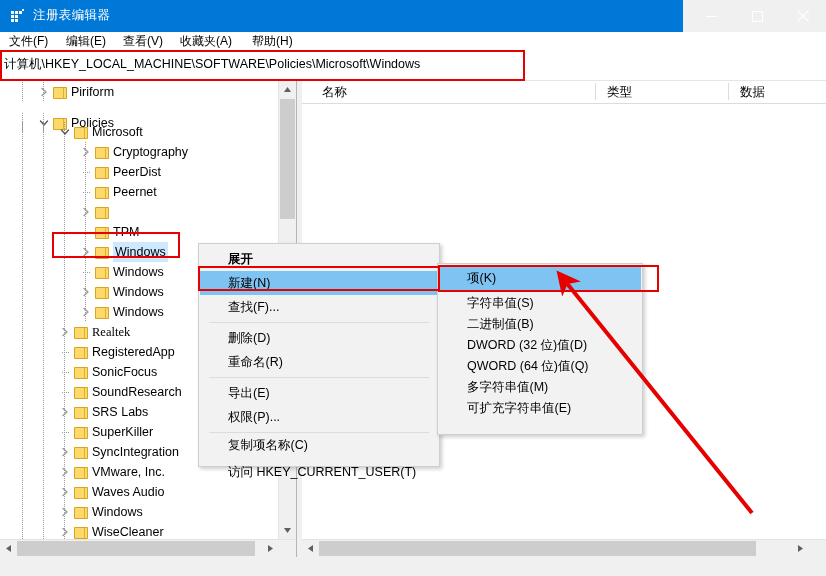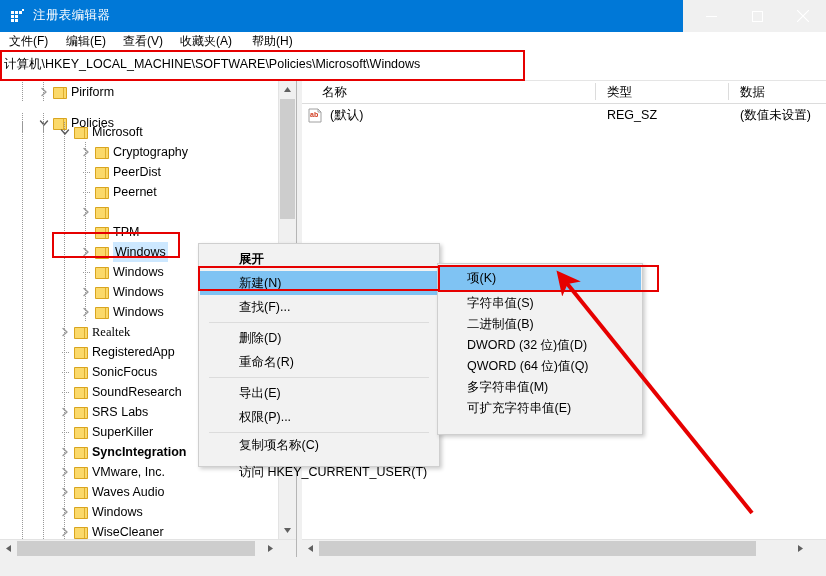--- a/index.html
+++ b/index.html
@@ -114,21 +114,21 @@
   }
 
   
   .ctxmenu{
     position:absolute;left:198px;top:243px;width:240px;height:222px;
     background:#f2f2f2;border:1px solid #cfcfcf;
     box-shadow:2px 2px 4px rgba(0,0,0,.20);
   }
   .ctxitem{
     position:absolute;left:1px;width:262px;height:24px;line-height:24px;
-    font-size:12.5px;color:#000;padding-left:39px;box-sizing:border-box;white-space:nowrap;
+    font-size:12.5px;color:#000;padding-left:28px;box-sizing:border-box;white-space:nowrap;
   }
   .ctxitem.hl{background:#7fc3f3;}
   .ctxitem .caret{
     position:absolute;right:12px;top:0;height:24px;line-height:24px;color:#3c3c3c;font-size:10px;
   }
   .ctxsep{position:absolute;left:10px;width:220px;height:1px;background:#dcdcdc;}
 
   .submenu{
     position:absolute;left:437px;top:263px;width:204px;height:170px;
     background:#f2f2f2;border:1px solid #cfcfcf;
@@ -432,21 +432,21 @@
           <div class="dotline" style="left: 22px;"></div>
           <div class="dotline" style="left: 43px;"></div>
           <div class="dotline" style="left: 64px;"></div>
           <div class="dotelbow" style="left: 62px; top: 10px; width: 8px;"></div>
           <div class="folder" style="left: 74px;"><svg width="14" height="13" viewBox="0 0 14 13">
               <path d="M0.5 1.5 H13.5 V12.5 H0.5 Z" fill="#fbd96a" stroke="#d9a520" stroke-width="1"></path>
               <path d="M10.5 1.5 V12.5" stroke="#d9a520" stroke-width="0.8"></path>
             </svg></div>
           <span class="lbl" style="left: 92px;">SuperKiller</span>
         </div>
-        <div class="trow" style="top: 361px; font-weight: bold;">
+        <div class="trow" style="top: 361px;">
           <div class="dotline" style="left: 22px;"></div>
           <div class="dotline" style="left: 43px;"></div>
           <div class="dotline" style="left: 64px;"></div>
           <div class="twisty" style="left: 60px;">
             <svg width="10" height="10" viewBox="0 0 10 10">
               <path d="M3 1.5 L7 5 L3 8.5" fill="none" stroke="#9a9a9a" stroke-width="1.4" stroke-linecap="round" stroke-linejoin="round"></path>
             </svg>
           </div>
           <div class="folder" style="left: 74px;"><svg width="14" height="13" viewBox="0 0 14 13">
               <path d="M0.5 1.5 H13.5 V12.5 H0.5 Z" fill="#fbd96a" stroke="#d9a520" stroke-width="1"></path>
@@ -562,32 +562,20 @@
 
   <div class="pane-list">
     <div class="lv-head">
       <div class="lv-col" style="left:14px">名称</div>
       <div class="lv-sep" style="left:293px"></div>
       <div class="lv-col" style="left:299px">类型</div>
       <div class="lv-sep" style="left:426px"></div>
       <div class="lv-col" style="left:432px">数据</div>
     </div>
 
-    <div class="lv-row">
-      <div class="ab-icon">
-        <svg width="15" height="15" viewBox="0 0 15 15">
-          <path d="M1 1 H10 L13 4 V14 H1 Z" fill="#ffffff" stroke="#a0a0a0" stroke-width="1"></path>
-          <path d="M10 1 L10 4 L13 4" fill="none" stroke="#a0a0a0" stroke-width="1"></path>
-          <text x="2" y="9" font-family="Liberation Sans, sans-serif" font-size="7" font-weight="bold" fill="#d13b1f">ab</text>
-        </svg>
-      </div>
-      <div class="lv-cell" style="left:22px;width:270px">(默认)</div>
-      <div class="lv-cell" style="left:299px;width:126px">REG_SZ</div>
-      <div class="lv-cell" style="left:432px;width:90px">(数值未设置)</div>
-    </div>
 
     <div class="hsb" style="left:0;width:524px">
       <div class="arrow left">
         <svg width="5" height="7" viewBox="0 0 5 7">
             <path d="M5 0 L5 7 L0 3.5 Z" fill="#606060"></path>
           </svg>
       </div>
       <div class="thumb" style="left:17px;width:437px"></div>
       <div class="arrow right" style="right:17px">
         <svg width="5" height="7" viewBox="0 0 5 7">

